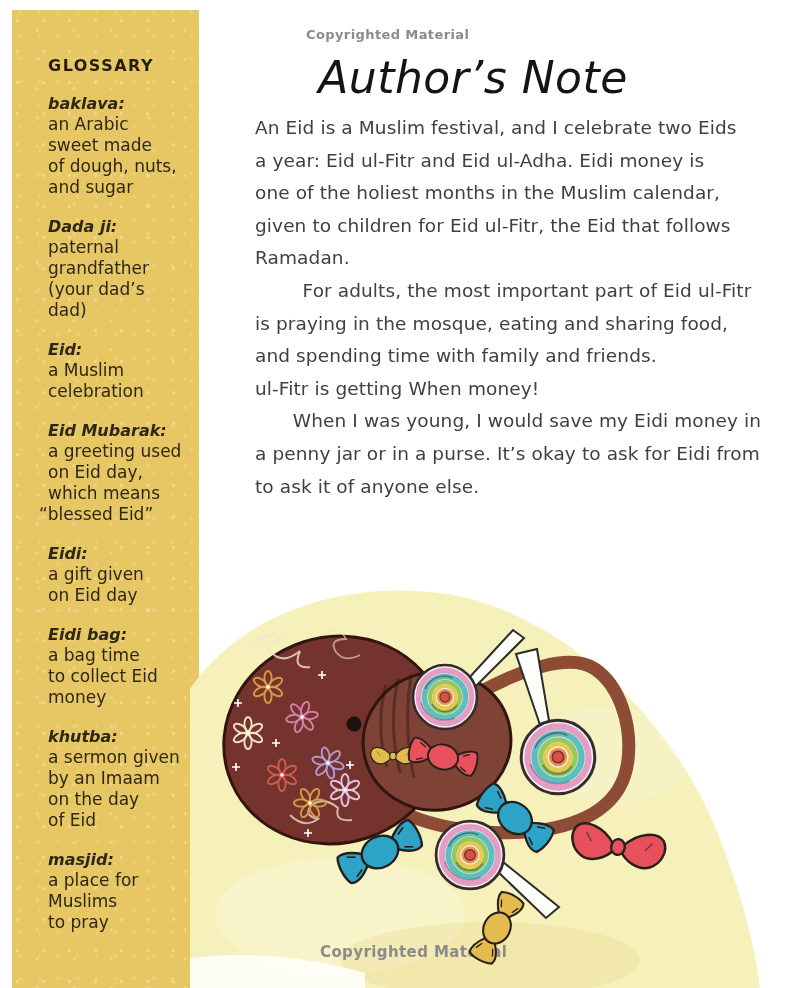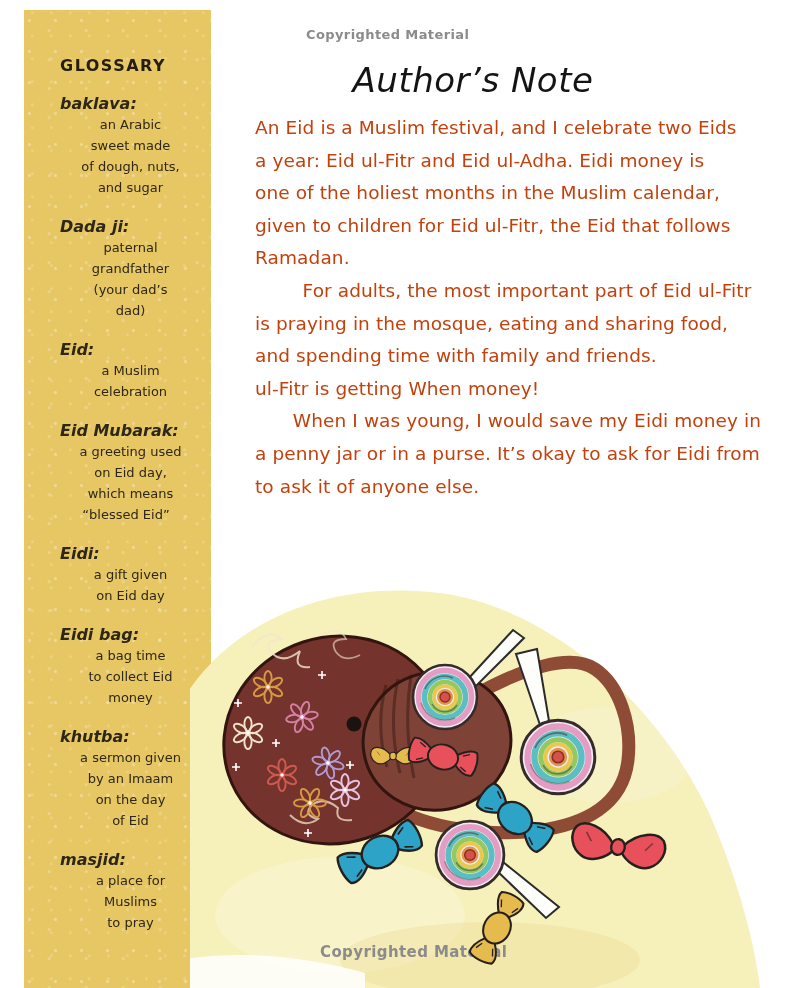--- a/index.html
+++ b/index.html
@@ -2,47 +2,47 @@
 <html><head>
 <meta charset="utf-8">
 <style>
   html,body{margin:0;padding:0;}
   body{
     width:800px;height:988px;position:relative;background:#ffffff;overflow:hidden;
     font-family:"DejaVu Sans",sans-serif;
   }
   
   .sidebar{
-    position:absolute;left:24px;top:10px;width:187px;height:978px;
+    position:absolute;left:12px;top:10px;width:187px;height:978px;
     background-color:#e7c763;
     background-image:
       radial-gradient(circle at 21% 34%, rgba(255,255,255,.30) 1px, rgba(255,255,255,0) 2.2px),
       radial-gradient(circle at 68% 71%, rgba(255,255,255,.22) 1px, rgba(255,255,255,0) 2.2px),
       radial-gradient(circle at 44% 12%, rgba(255,255,255,.18) 1px, rgba(255,255,255,0) 2px);
     background-size:26px 31px, 37px 29px, 19px 23px;
     box-sizing:border-box;padding:46px 10px 0 36px;
     color:#2e2718;
   }
   .gloss-heading{
     font-size:16px;font-weight:bold;letter-spacing:1.5px;margin-bottom:2px;color:#241e12;
   }
   .gloss-entry{margin-top:18px;}
   .gloss-term{font-weight:bold;font-style:italic;font-size:16px;line-height:21px;}
-  .gloss-line{font-size:13px;line-height:21px;white-space:nowrap;text-align:center;}
+  .gloss-line{font-size:17px;line-height:21px;white-space:nowrap;}
   
   .copyright-top{
     position:absolute;left:306px;top:27px;font-size:13px;font-weight:bold;
     color:#8b8b8b;letter-spacing:.4px;
   }
   .note-title{
-    position:absolute;left:255px;top:60px;width:436px;text-align:center;
-    font-style:italic;font-size:34px;color:#141414;letter-spacing:.5px;
+    position:absolute;left:255px;top:52px;width:436px;text-align:center;
+    font-style:italic;font-size:44px;color:#141414;letter-spacing:.5px;
   }
   .note-body{
-    position:absolute;left:255px;top:112px;width:520px;color:#c2410c;
+    position:absolute;left:255px;top:112px;width:520px;color:#404040;
   }
   .body-line{
     font-size:18.5px;line-height:32.6px;white-space:nowrap;letter-spacing:.1px;
   }
   .body-line.indent{padding-left:24px;text-align:center;}
   
   .illus{position:absolute;left:190px;top:575px;width:610px;height:413px;}
   svg text.copy-svg{
     font-family:"DejaVu Sans",sans-serif;font-weight:bold;font-size:15px;
     fill:#8b8b8b;letter-spacing:.4px;

